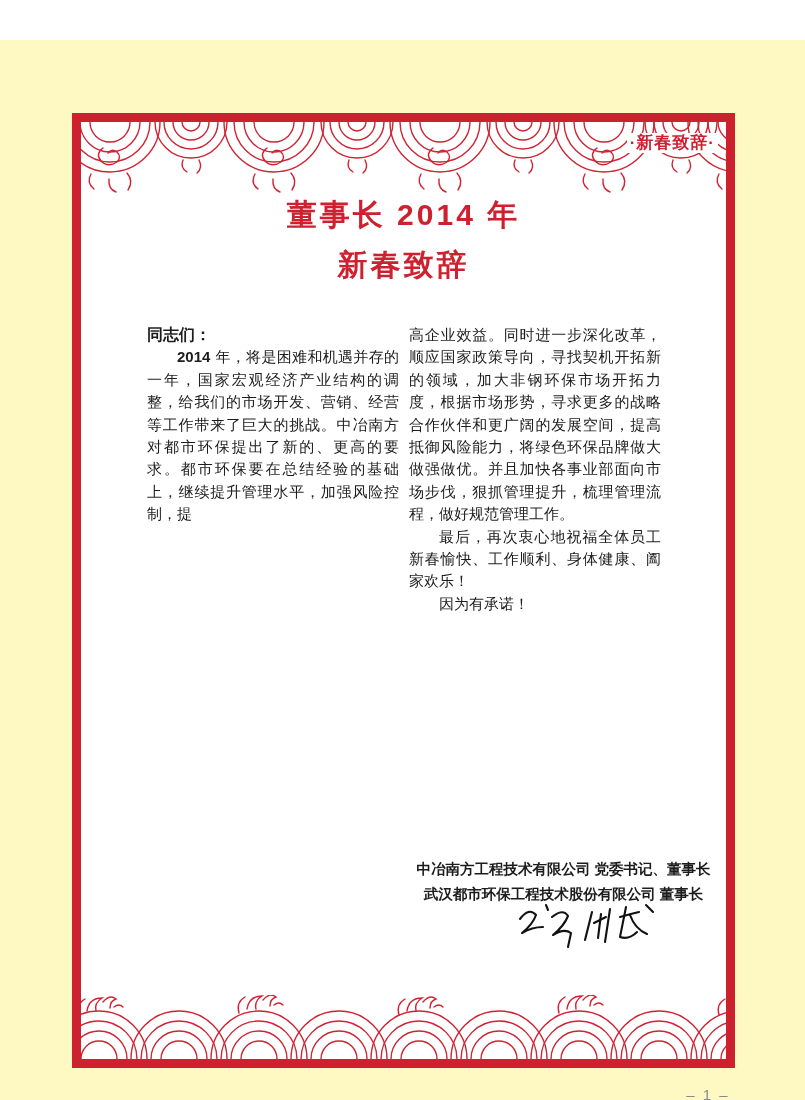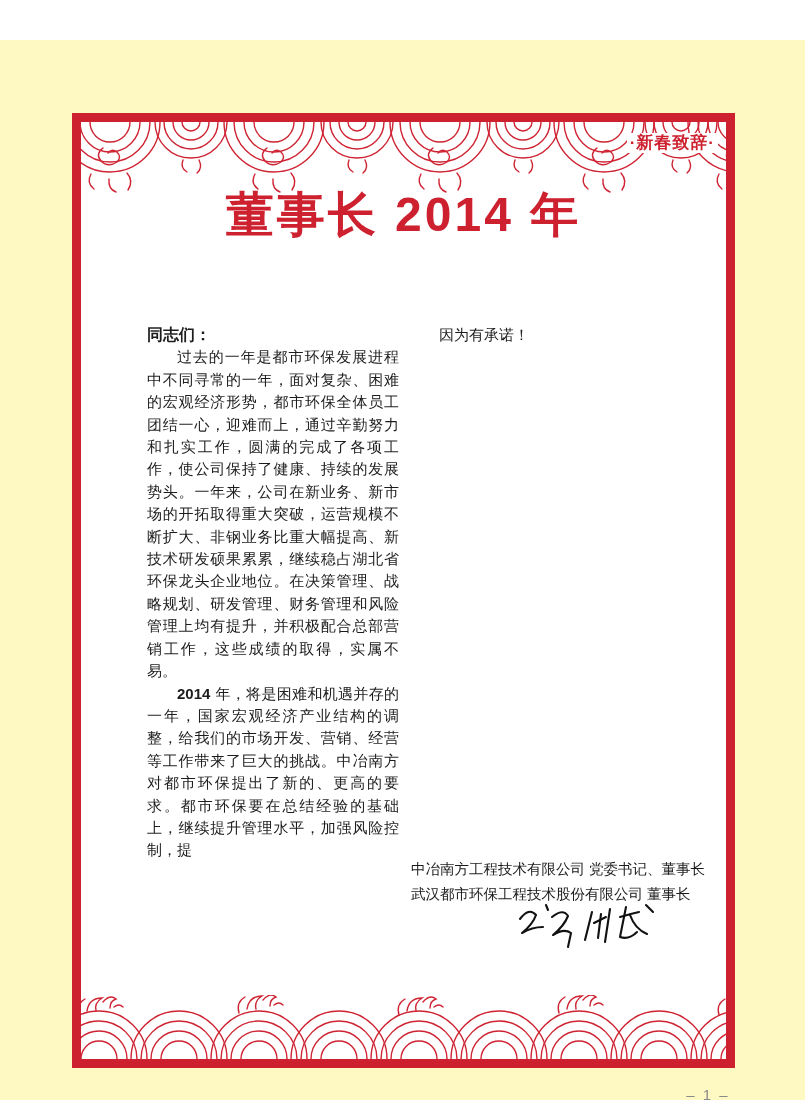--- a/index.html
+++ b/index.html
@@ -24,40 +24,41 @@
   .corner-tag{
     position:absolute;top:11px;right:8px;
     font-family:"Liberation Sans", sans-serif;
     font-weight:bold;font-size:17px;color:var(--red);
     background:#fff;padding:0 3px;letter-spacing:1px;line-height:20px;
   }
   .doc-title{
     position:absolute;left:0;top:68px;width:100%;
     text-align:center;color:var(--red);
     font-family:"Liberation Sans", sans-serif;
-    font-weight:bold;font-size:48px;line-height:50px;letter-spacing:3px;
+    font-weight:bold;font-size:30px;line-height:50px;letter-spacing:3px;
   }
   .col{
     position:absolute;top:202px;width:252px;
     font-size:15px;line-height:22.4px;color:var(--ink);
     text-align:justify;
   }
   .col p{text-indent:2em;}
   .col-left{left:66px;}
   .col-right{left:328px;}
   .salutation{
     font-family:"Liberation Sans", sans-serif;
     font-weight:bold;font-size:16px;text-indent:0 !important;
   }
   .lead-num{font-family:"Liberation Sans", sans-serif;font-weight:bold;}
   .signoff{
     position:absolute;left:330px;top:735px;width:305px;
     font-family:"Liberation Sans", sans-serif;
-    font-weight:normal;font-size:14.5px;line-height:25px;color:var(--ink);
+    font-weight:bold;font-size:14.5px;line-height:25px;color:var(--ink);
     white-space:nowrap;
+    text-align:center;
   }
   .signature{position:absolute;left:425px;top:775px;width:160px;height:62px;}
   .page-number{
     position:absolute;left:678px;top:1046px;width:60px;
     font-family:"Liberation Sans", sans-serif;
     font-size:15px;color:var(--gray);letter-spacing:2px;text-align:center;
   }
   svg .deco{stroke:var(--pattern-red);fill:none;stroke-width:1.4;stroke-linecap:round;}
   svg .sig{stroke:#111;fill:none;stroke-width:2.1;stroke-linecap:round;stroke-linejoin:round;}
 </style>
@@ -97,29 +98,31 @@
       <use href="#cB" x="398"></use>
       <use href="#cA" x="458"></use>
       <use href="#cB" x="556"></use>
       <use href="#cA" x="592"></use>
     </svg>
 
     <div class="corner-tag">·新春致辞·</div>
 
     <div class="doc-title">
       <div>董事长 2014 年</div>
+      <div>新春致辞</div>
     </div>
 
     <div class="col col-left">
       <p class="salutation">同志们：</p>
-      <p>过去的一年是都市环保发展进程中不同寻常的一年，面对复杂、困难的宏观经济形势，都市环保全体员工团结一心，迎难而上，通过辛勤努力和扎实工作，圆满的完成了各项工作，使公司保持了健康、持续的发展势头。一年来，公司在新业务、新市场的开拓取得重大突破，运营规模不断扩大、非钢业务比重大幅提高、新技术研发硕果累累，继续稳占湖北省环保龙头企业地位。在决策管理、战略规划、研发管理、财务管理和风险管理上均有提升，并积极配合总部营销工作，这些成绩的取得，实属不易。</p>
       <p><span class="lead-num">2014</span><span> 年，将是困难和机遇并存的一年，国家宏观经济产业结构的调整，给我们的市场开发、营销、经营等工作带来了巨大的挑战。中冶南方对都市环保提出了新的、更高的要求。都市环保要在总结经验的基础上，继续提升管理水平，加强风险控制，提</span></p>
     </div>
 
     <div class="col col-right">
+      <p style="text-indent:0">高企业效益。同时进一步深化改革，顺应国家政策导向，寻找契机开拓新的领域，加大非钢环保市场开拓力度，根据市场形势，寻求更多的战略合作伙伴和更广阔的发展空间，提高抵御风险能力，将绿色环保品牌做大做强做优。并且加快各事业部面向市场步伐，狠抓管理提升，梳理管理流程，做好规范管理工作。</p>
+      <p>最后，再次衷心地祝福全体员工新春愉快、工作顺利、身体健康、阖家欢乐！</p>
       <p>因为有承诺！</p>
     </div>
 
     <div class="signoff">
       <div>中冶南方工程技术有限公司 党委书记、董事长</div>
       <div>武汉都市环保工程技术股份有限公司 董事长</div>
     </div>
 
     <svg class="signature" viewBox="0 0 160 62">
       <path class="sig" d="M14,22 q9,-12 16,-4 q-3,9 -14,18 q10,-6 21,-6"></path>

